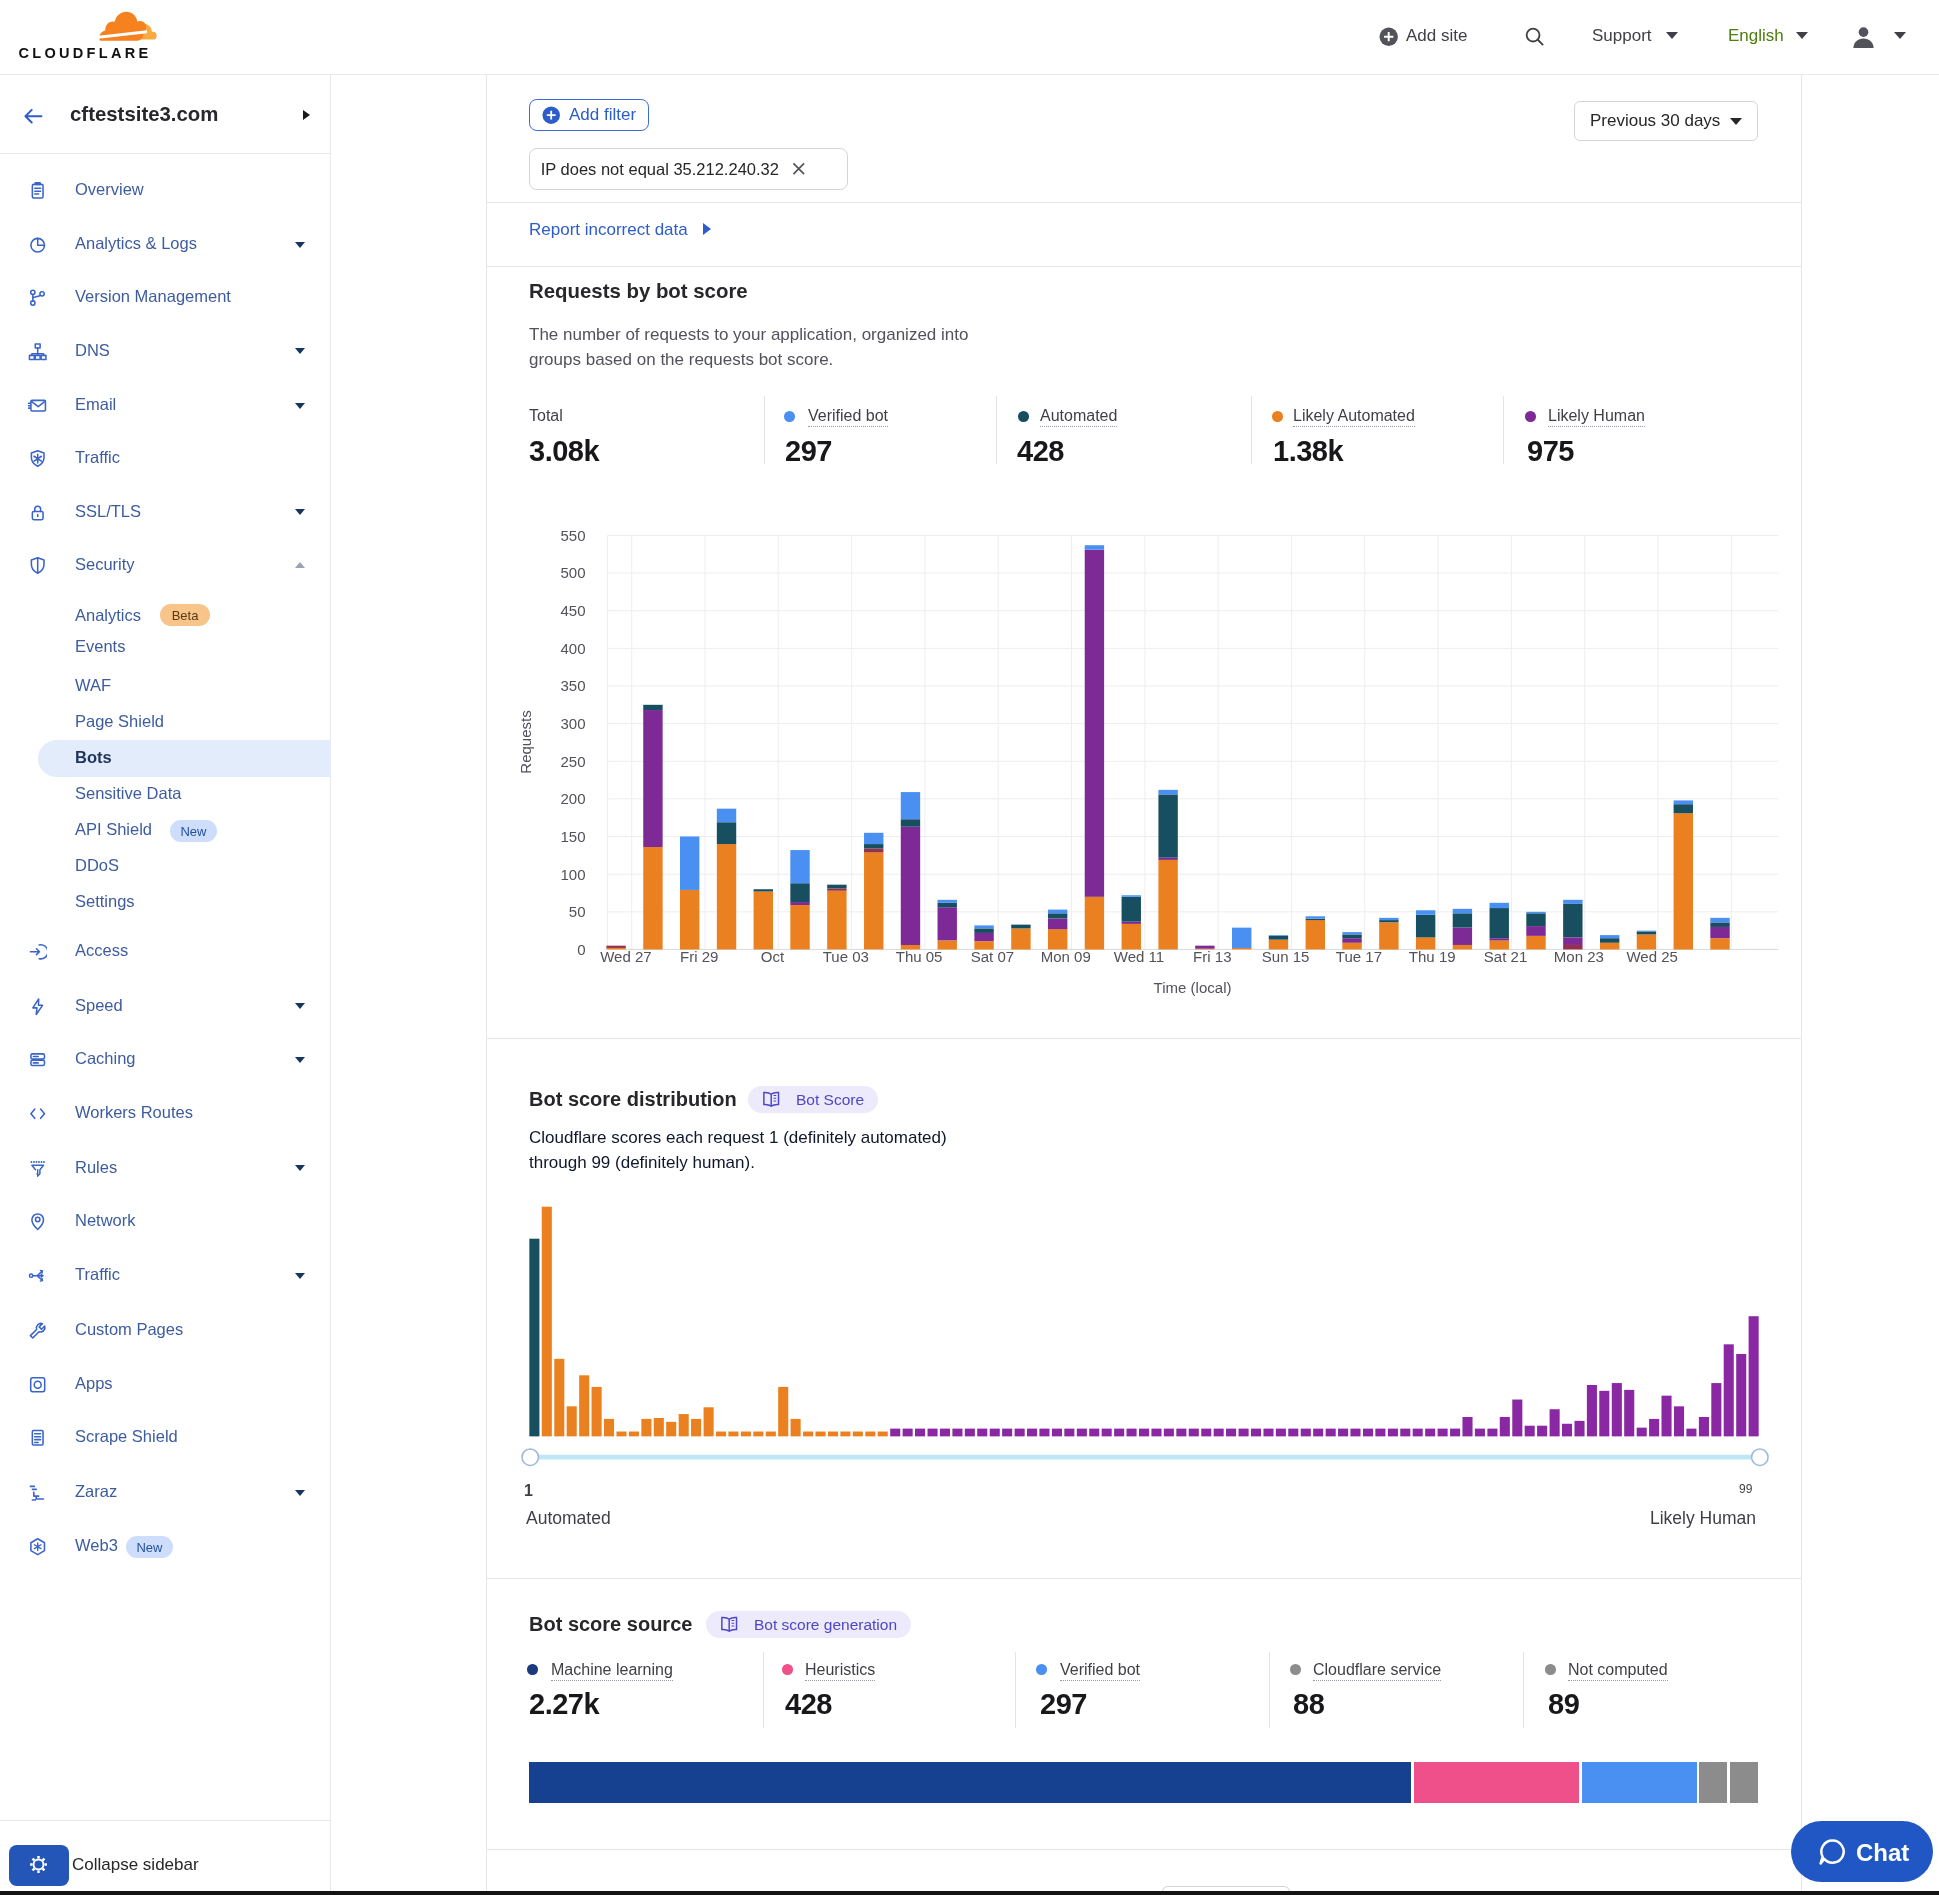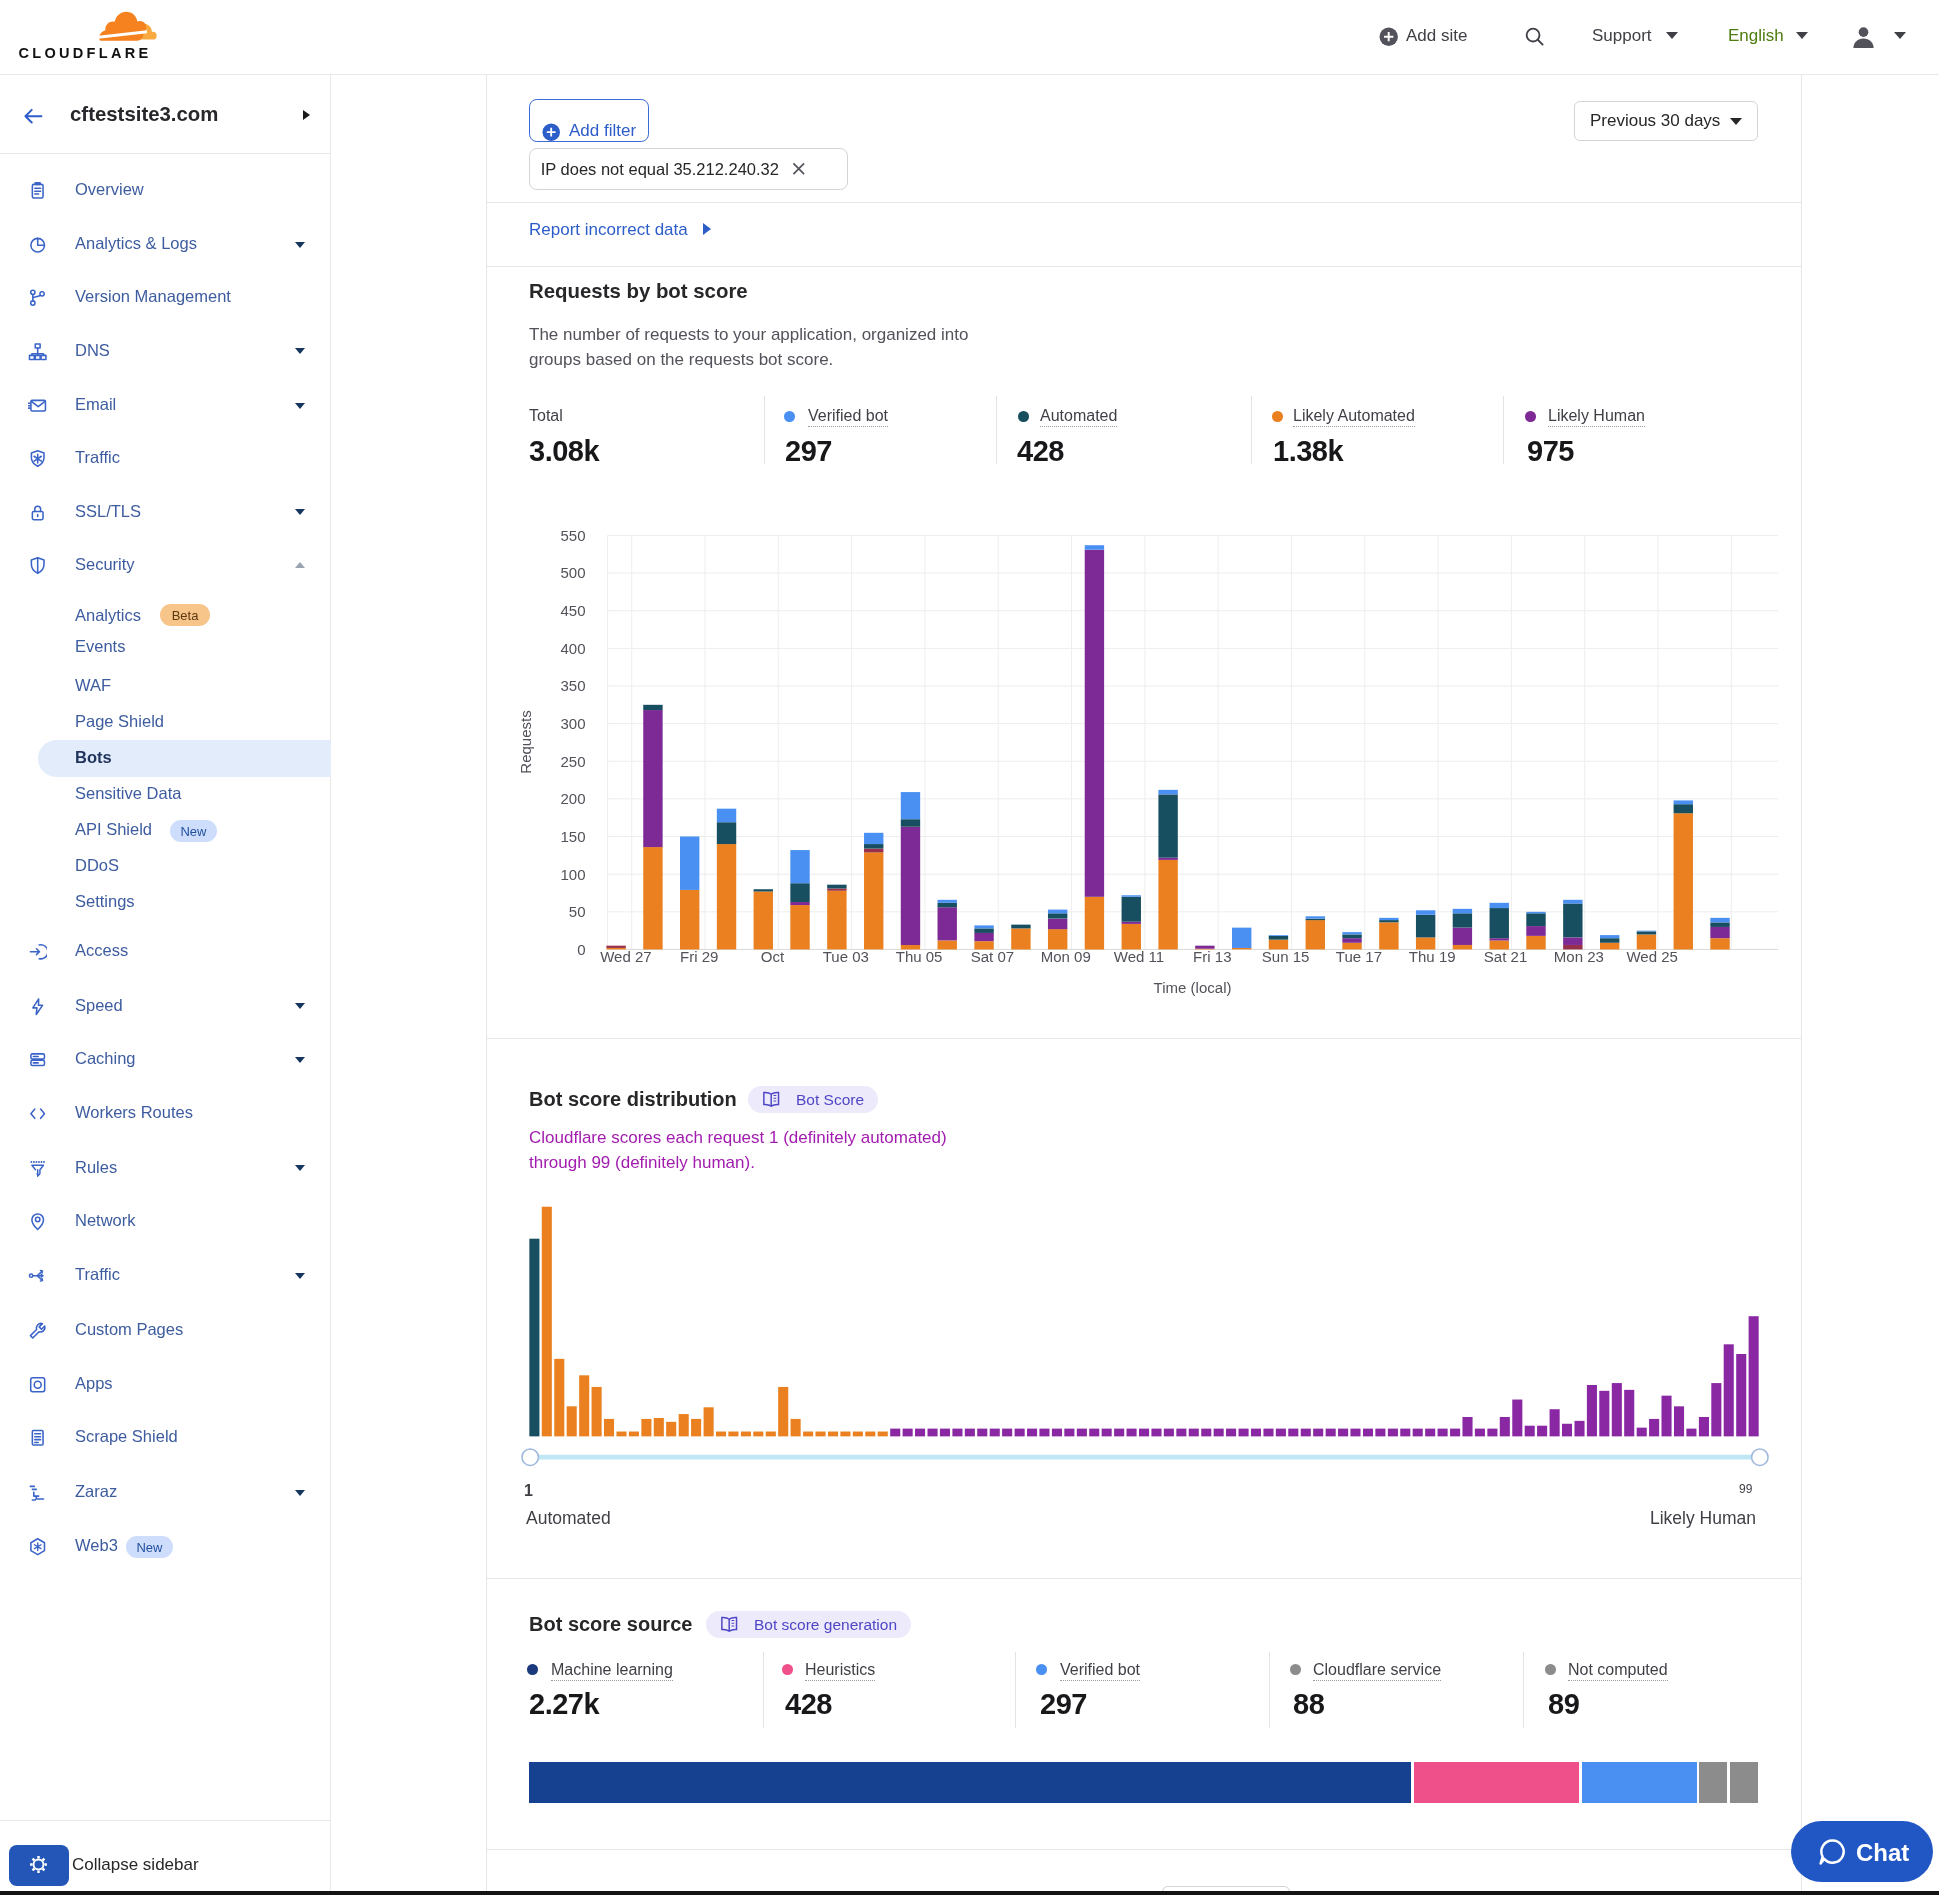--- a/index.html
+++ b/index.html
@@ -194,21 +194,21 @@
   </svg>
 <div class="abs" style="left:72px;top:1855px;font-size:17px;color:#27272a">Collapse sidebar</div>
 
 <div class="abs" style="left:486px;top:75px;width:1316px;height:1820px;background:#fff;border-left:1px solid #e6e6e6;border-right:1px solid #e6e6e6"></div>
 <div class="abs" style="left:486px;top:202px;width:1316px;height:0;border-top:1px solid #e6e6e6"></div>
 <div class="abs" style="left:486px;top:266px;width:1316px;height:0;border-top:1px solid #e6e6e6"></div>
 <div class="abs" style="left:486px;top:1038px;width:1316px;height:0;border-top:1px solid #e6e6e6"></div>
 <div class="abs" style="left:486px;top:1578px;width:1316px;height:0;border-top:1px solid #e6e6e6"></div>
 <div class="abs" style="left:486px;top:1849px;width:1316px;height:0;border-top:1px solid #e6e6e6"></div>
 
-<div class="abs" style="left:529px;top:99px;width:120px;height:43px;border:1.5px solid #3C6BD6;border-radius:7.8px;display:flex;align-items:flex-end;justify-content:center;gap:8.7px">
+<div class="abs" style="left:529px;top:99px;width:120px;height:32px;border:1.5px solid #3C6BD6;border-radius:7.8px;display:flex;align-items:center;justify-content:center;gap:8.7px">
   <svg width="18.4" height="18.4" viewBox="0 0 20 20">
       <circle cx="10" cy="10" r="9.5" fill="#2C5DC9"></circle>
       <path d="M10 5.2 V14.8 M5.2 10 H14.8" stroke="#fff" stroke-width="2"></path>
     </svg>
   <span style="font-size:17px;color:#2C5DC9">Add filter</span>
 </div>
 <div class="abs" style="left:529px;top:148px;width:319px;height:42px;border:1px solid #d4d4d8;border-radius:7.8px;display:flex;align-items:center;padding:0 10.7px;gap:11.6px">
   <span style="font-size:16.5px;color:#27272a;white-space:nowrap">IP does not equal 35.212.240.32</span>
   <svg width="15.5" height="15.5" viewBox="0 0 16 16" fill="none" stroke="#52525b" stroke-width="1.7">
       <path d="M2.5 2.5 L13.5 13.5 M13.5 2.5 L2.5 13.5"></path>
@@ -410,21 +410,21 @@
   </svg>
 
 <div class="abs" style="left:529px;top:1088px;font-size:20px;font-weight:bold;color:#27272a">Bot score distribution</div>
 <div class="badge" style="left:748px;top:1086px">
   <svg width="18.4" height="16.5" viewBox="0 0 20 18" fill="none" stroke="#4F46C5" stroke-width="1.6">
       <path d="M10 3.5 C8 1.8 5.5 1.5 2 1.7 V14.7 C5.5 14.5 8 15 10 16.5 C12 15 14.5 14.5 18 14.7 V1.7 C14.5 1.5 12 1.8 10 3.5 V16"></path>
       <path d="M12.5 5 h3 M12.5 8 h3 M12.5 11 h3" stroke-width="1.1"></path>
     </svg>
   <span>Bot Score</span>
 </div>
-<div class="abs" style="left:529px;top:1125px;font-size:17px;color:#a21caf;line-height:25px">Cloudflare scores each request 1 (definitely automated)<br>through 99 (definitely human).</div>
+<div class="abs" style="left:529px;top:1125px;font-size:17px;color:#0f172a;line-height:25px">Cloudflare scores each request 1 (definitely automated)<br>through 99 (definitely human).</div>
 
 <svg style="position:absolute;left:490px;top:1198px" width="1312" height="281" viewBox="0 0 1352 290">
     <rect x="39.6" y="42.0" width="10.4" height="204" fill="#184F60"></rect>
     <rect x="52.4" y="9.0" width="10.4" height="237" fill="#EA801F"></rect>
     <rect x="65.3" y="166.0" width="10.4" height="80" fill="#EA801F"></rect>
     <rect x="78.1" y="215.0" width="10.4" height="31" fill="#EA801F"></rect>
     <rect x="91.0" y="183.0" width="10.4" height="63" fill="#EA801F"></rect>
     <rect x="103.8" y="195.0" width="10.4" height="51" fill="#EA801F"></rect>
     <rect x="116.6" y="228.0" width="10.4" height="18" fill="#EA801F"></rect>
     <rect x="129.5" y="241.0" width="10.4" height="5" fill="#EA801F"></rect>

